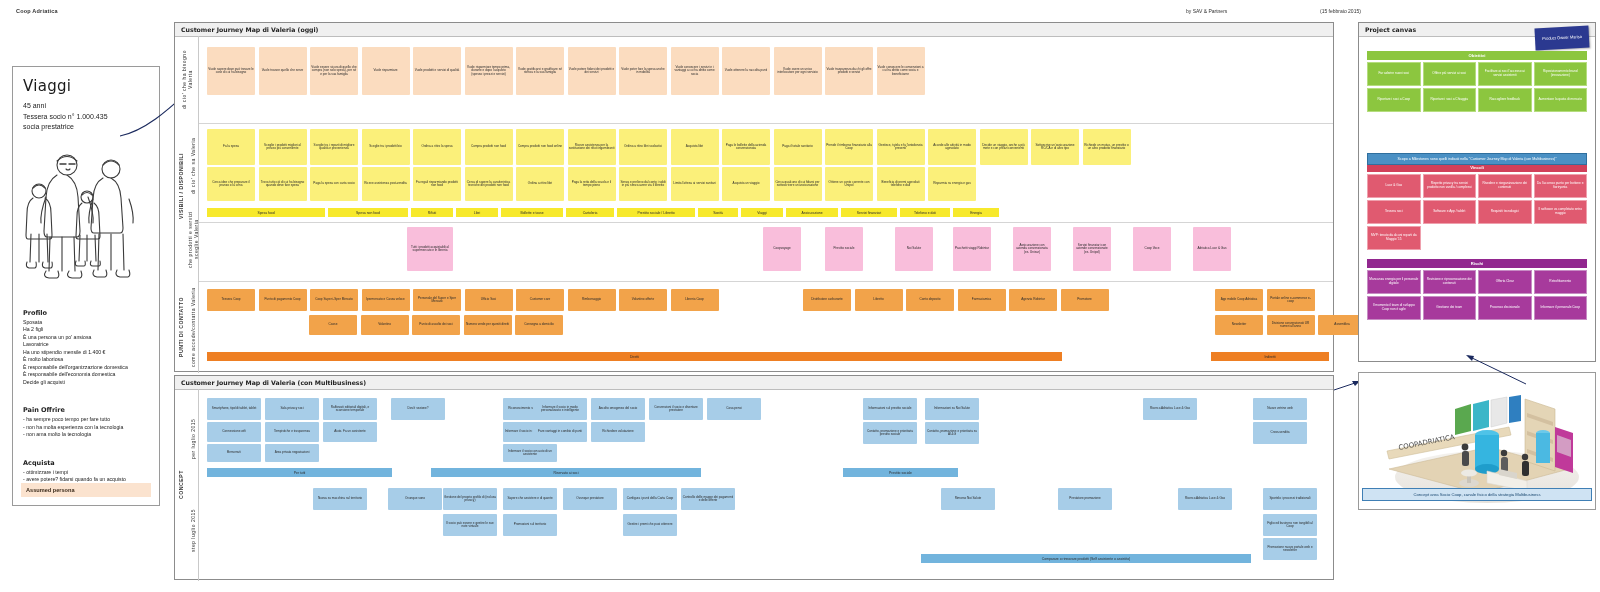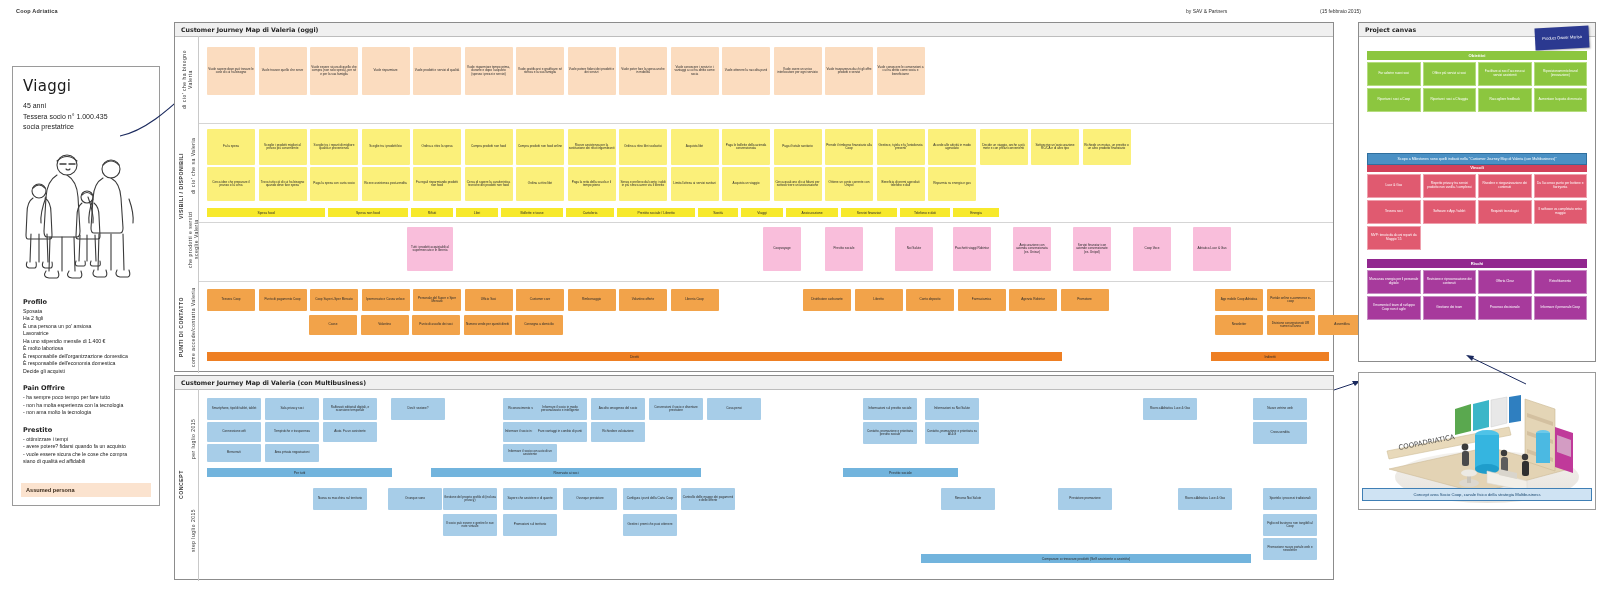--- a/index.html
+++ b/index.html
@@ -18,21 +18,21 @@
   #brand { position:absolute; left:16px; top:8px; font-size:5.5px; font-weight:bold; letter-spacing:.2px; color:#333; }
   #credit { position:absolute; left:1186px; top:8px; font-size:5px; color:#333; }
   #credit-date { position:absolute; left:1320px; top:8px; font-size:5px; color:#333; }
 
   
   #persona { position:absolute; left:12px; top:66px; width:148px; height:440px; border:1px solid #9a9a9a; background:#fff; }
   #persona-name { font-family:"DejaVu Sans", sans-serif; font-size:15px; margin:10px 0 6px 10px; letter-spacing:.3px; color:#1a1a1a; }
   .p-sub { font-size:6.2px; margin-left:10px; line-height:1.5; color:#222; }
   .p-sub.big { font-size:7px; }
   #figure { height:150px; margin:6px 6px 0 6px; position:relative; }
-  .sec-title { font-size:6.5px; font-weight:bold; margin:9px 0 2px 10px; font-family:"DejaVu Sans",sans-serif; }
+  .sec-title { font-size:6.5px; font-weight:bold; margin:20px 0 2px 10px; font-family:"DejaVu Sans",sans-serif; }
   .sec-line { font-size:5.2px; margin-left:10px; line-height:1.45; color:#222; }
   #persona-footer { position:absolute; left:8px; right:8px; bottom:8px; background:#fbe3cf; border:0; font-size:5.6px; font-weight:bold; padding:4px 5px; color:#3a2a1a; }
 
   
   .panel { position:absolute; border:1px solid #8c8c8c; background:#fff; }
   .panel-title { background:#f0f0f0; border-bottom:1px solid #bdbdbd; font-size:6.2px; font-weight:bold; padding:3px 6px; font-family:"DejaVu Sans",sans-serif; }
 
   .vlabel { writing-mode:vertical-rl; transform:rotate(180deg); font-size:5px; letter-spacing:.5px; display:flex; align-items:center; justify-content:center; text-align:center; color:#333; }
   .vlabel.bold { font-weight:bold; font-size:5.2px; }
 
@@ -137,21 +137,21 @@
       <div class="sec-line">Decide gli acquisti</div>
     </div>
 
   <div class="sec-title">Pain Offrire</div>
   <div id="pain-lines">
       <div class="sec-line">- ha sempre poco tempo per fare tutto</div>
       <div class="sec-line">- non ha molta esperienza con la tecnologia</div>
       <div class="sec-line">- non ama molto la tecnologia</div>
     </div>
 
-  <div class="sec-title">Prestito</div>
+  <div class="sec-title">Acquista</div>
   <div id="needs-lines">
       <div class="sec-line">- ottimizzare i tempi</div>
       <div class="sec-line">- avere potere? fidarsi quando fa un acquisto</div>
       <div class="sec-line">- vuole essere sicura che le cose che compra</div>
       <div class="sec-line">  siano di qualità ed affidabili</div>
     </div>
 
   <div id="persona-footer">Assumed persona</div>
 </div>
 

